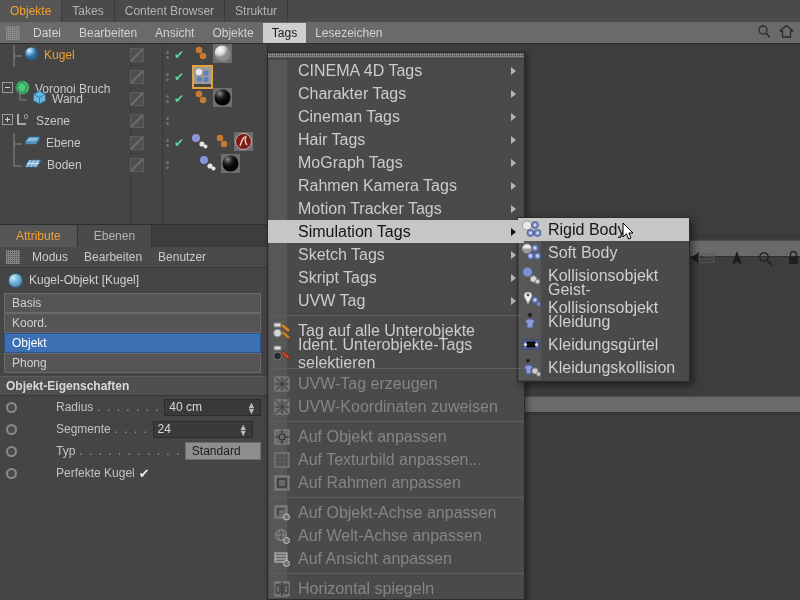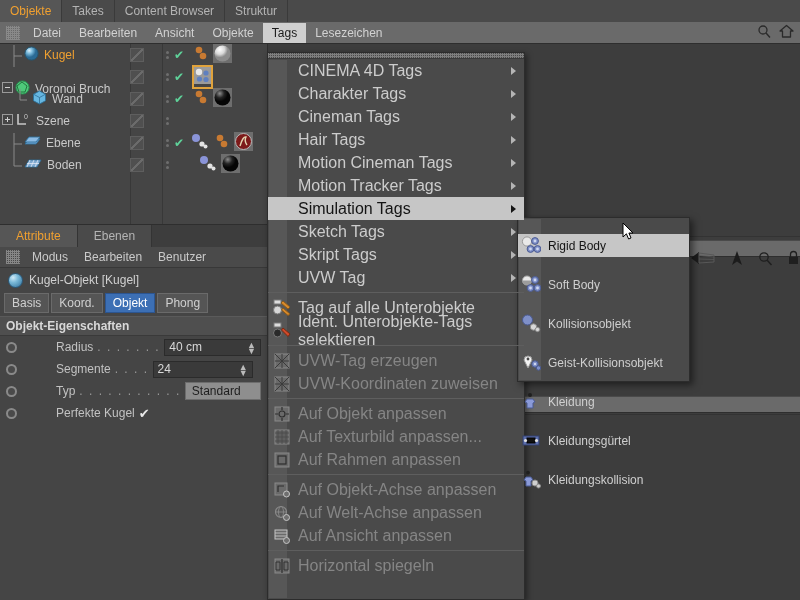--- a/index.html
+++ b/index.html
@@ -89,21 +89,21 @@
   .attr-menubar .mi { padding:0 8px; font-size:12px; color:#cacaca; }
 
   .attr-obj-title { height:24px; display:flex; align-items:center; gap:6px; padding:0 8px; }
   .sphere-ico {
     width:15px;height:15px;border-radius:50%;
     background:radial-gradient(circle at 32% 28%, #cfe9f6 0%, #7ab9d8 38%, #2f6f99 100%);
     border:1px solid #2a5a7c;
   }
   .attr-obj-title span { font-size:12px; color:#d0d0d0; }
 
-  .attr-subtabs { display:flex; gap:0; padding:1px 4px 3px 4px; }
+  .attr-subtabs { display:flex; gap:0; padding:1px 4px 3px 4px;flex-direction:column; }
   .attr-subtabs .st {
     font-size:12px; padding:2px 7px; color:#d0d0d0; background:#555;
     border:1px solid #6a6a6a; margin-right:2px;
   }
   .attr-subtabs .st.active { background:#3c6fb4; color:#fff; border-color:#2c5590; }
 
   .sec-head { height:20px; display:flex; align-items:center; padding:0 6px;
     background:#4f4f4f; font-weight:bold; font-size:12px; color:#d8d8d8;
     border-top:1px solid #5a5a5a; border-bottom:1px solid #3a3a3a; }
 
@@ -160,21 +160,21 @@
     position:absolute; right:8px; top:50%; transform:translateY(-50%);
     width:0;height:0;border-left:5px solid #b5b5b5;border-top:4px solid transparent;border-bottom:4px solid transparent;
   }
   .menu-item.hl .arrow { border-left-color:#141414; }
   .menu-sep { height:1px; background:#5e5e5e; margin:3px 0 3px 0; position:relative; z-index:2; }
 
   .submenu { position:absolute; background:#4a4a4a; border:1px solid #2c2c2c;
     box-shadow:3px 3px 7px rgba(0,0,0,.5); }
   .submenu .sm-gutter { position:absolute; left:1px; top:1px; bottom:1px; width:22px; background:#575757; }
   .sm-item { position:relative; height:23px; display:flex; align-items:center; z-index:2;
-    padding-left:2px; font-size:12px; color:#cfcfcf;margin-top:16px; }
+    padding-left:2px; font-size:16px; color:#cfcfcf; }
   .sm-item.hl { background:#c6c6c6; color:#141414; }
   .sm-item .sm-ico { width:22px; height:20px; display:flex; align-items:center; justify-content:center;
     flex:0 0 auto; margin-right:6px; }
 
   .cursor { position:absolute; width:13px; height:18px; pointer-events:none; z-index:99; }
 </style>
 </head>
 <body>
 
 <div class="app">
@@ -593,21 +593,25 @@
       </div>
     <div class="menu-item">
         <span>Cineman Tags</span>
         <i class="arrow"></i>
       </div>
     <div class="menu-item">
         <span>Hair Tags</span>
         <i class="arrow"></i>
       </div>
     <div class="menu-item">
-        <span>Motion Cineman Tags</span>
+        <span>MoGraph Tags</span>
+        <i class="arrow"></i>
+      </div>
+    <div class="menu-item">
+        <span>Rahmen Kamera Tags</span>
         <i class="arrow"></i>
       </div>
     <div class="menu-item">
         <span>Motion Tracker Tags</span>
         <i class="arrow"></i>
       </div>
     <div class="menu-item hl">
         <span>Simulation Tags</span>
         <i class="arrow"></i>
       </div>

